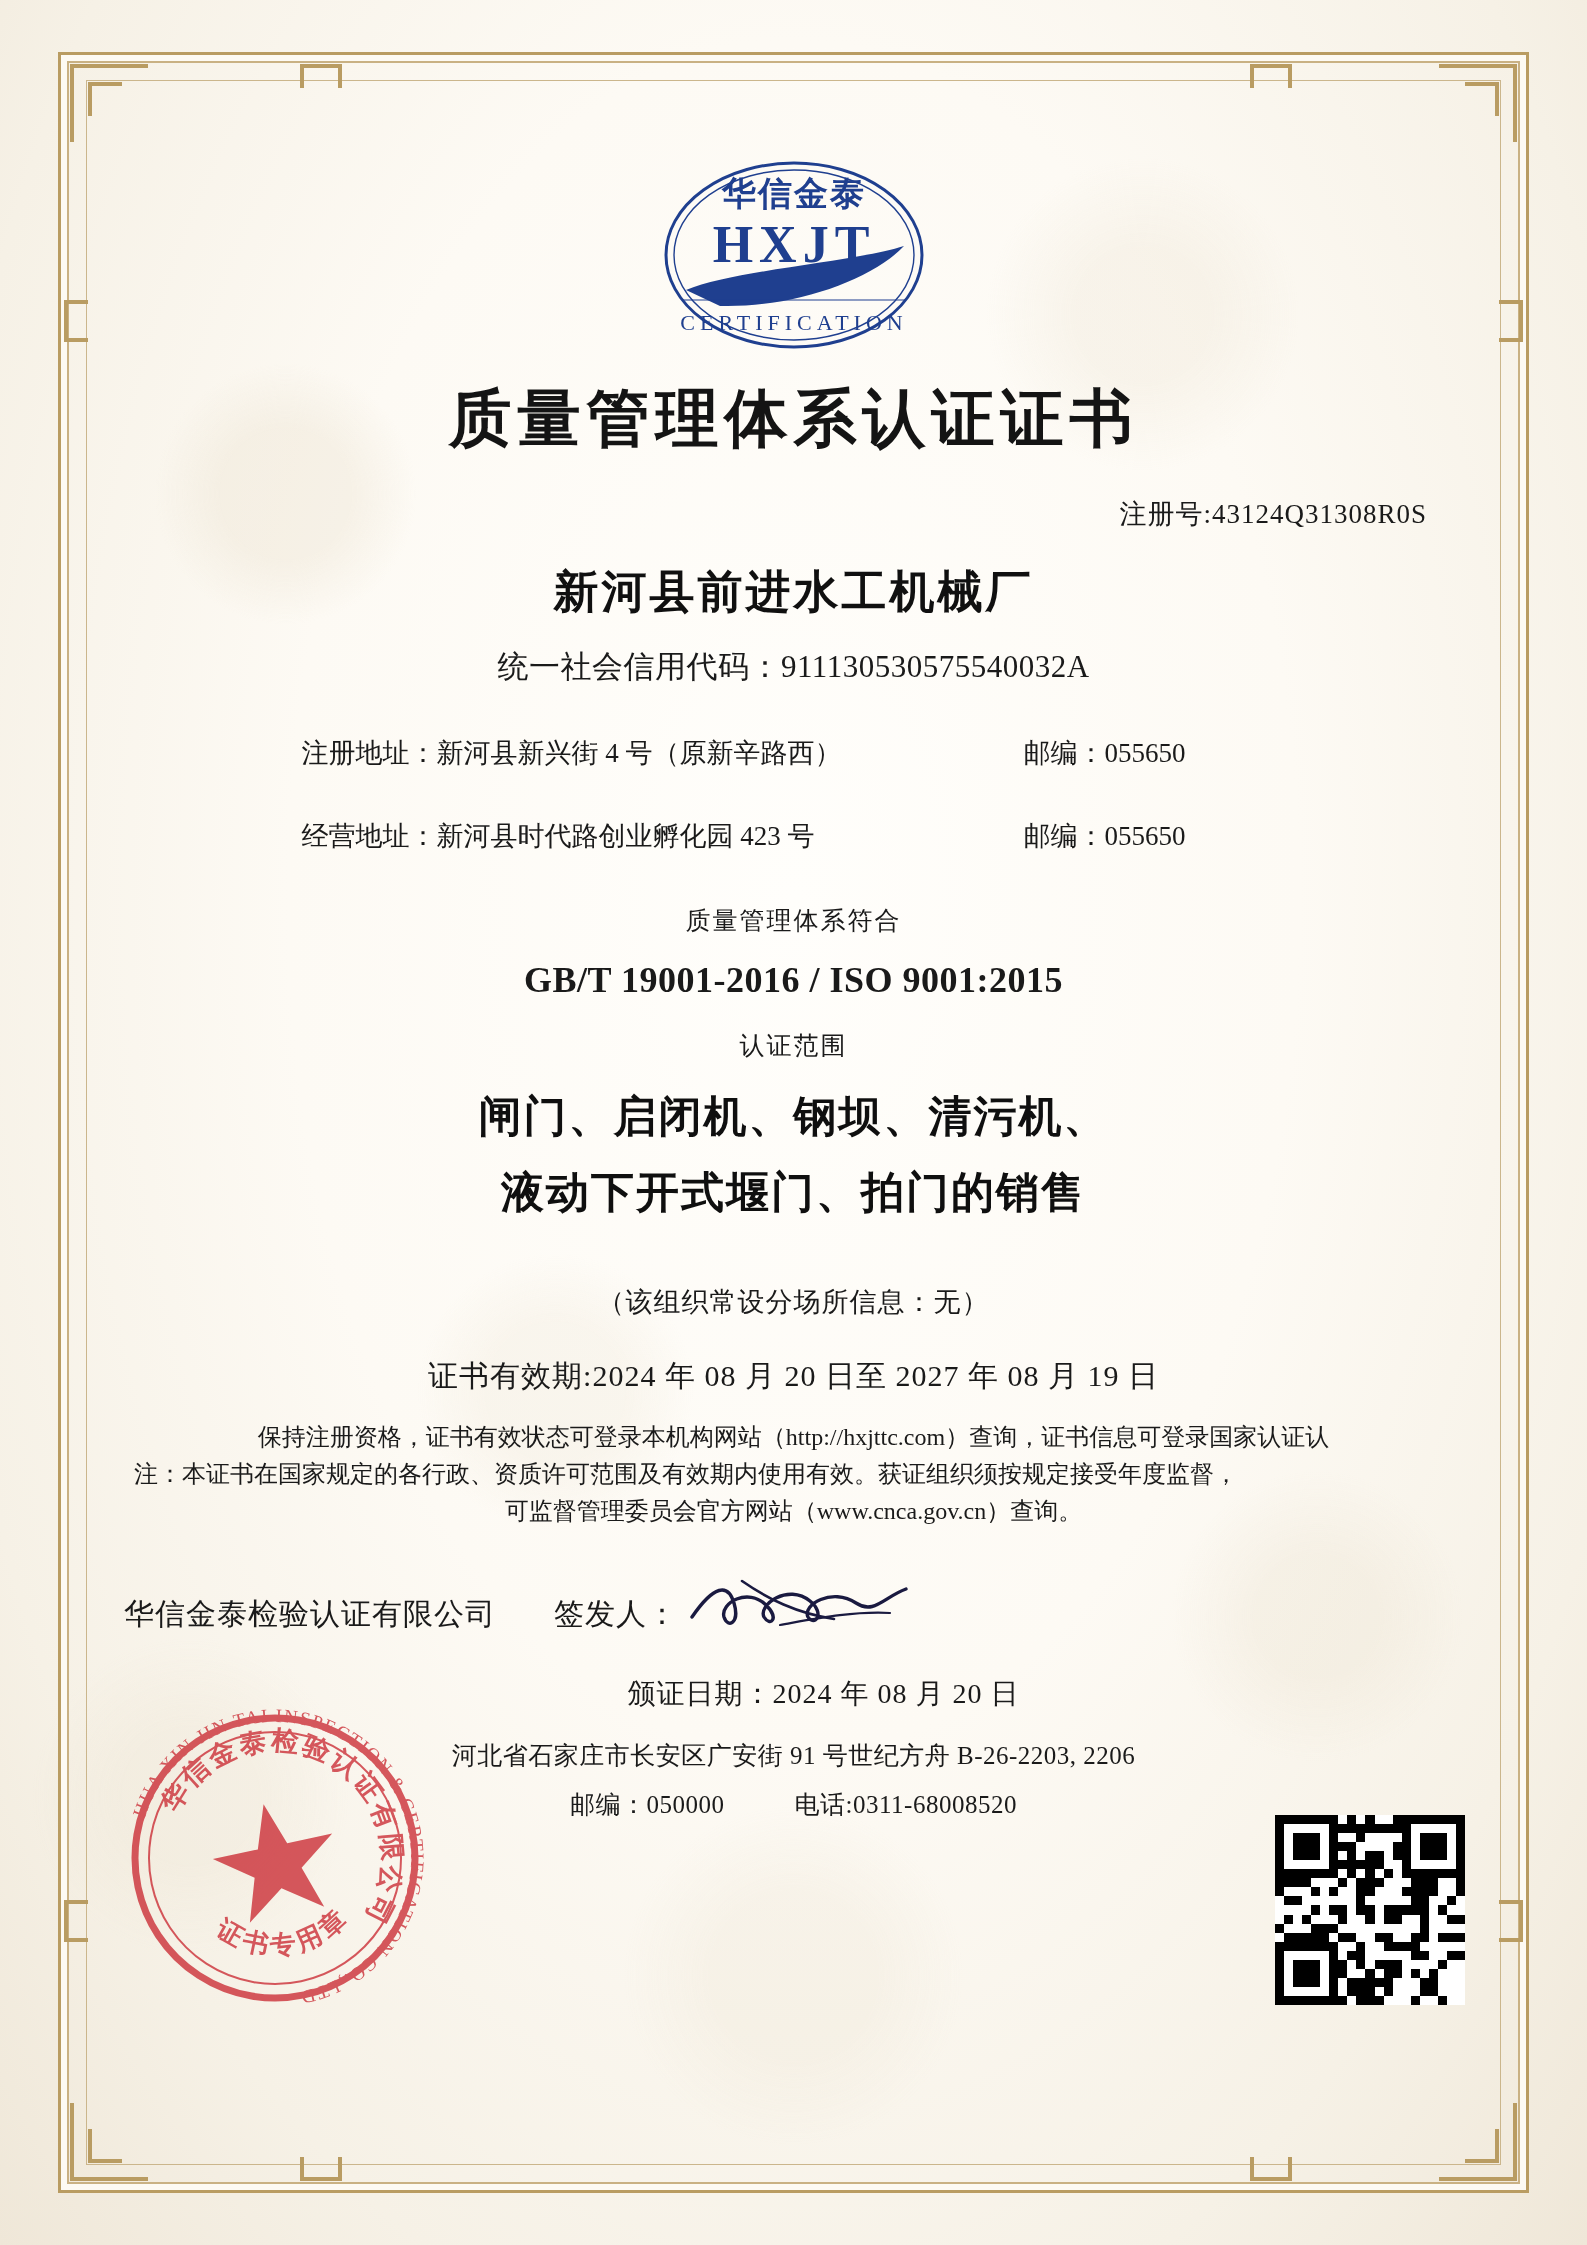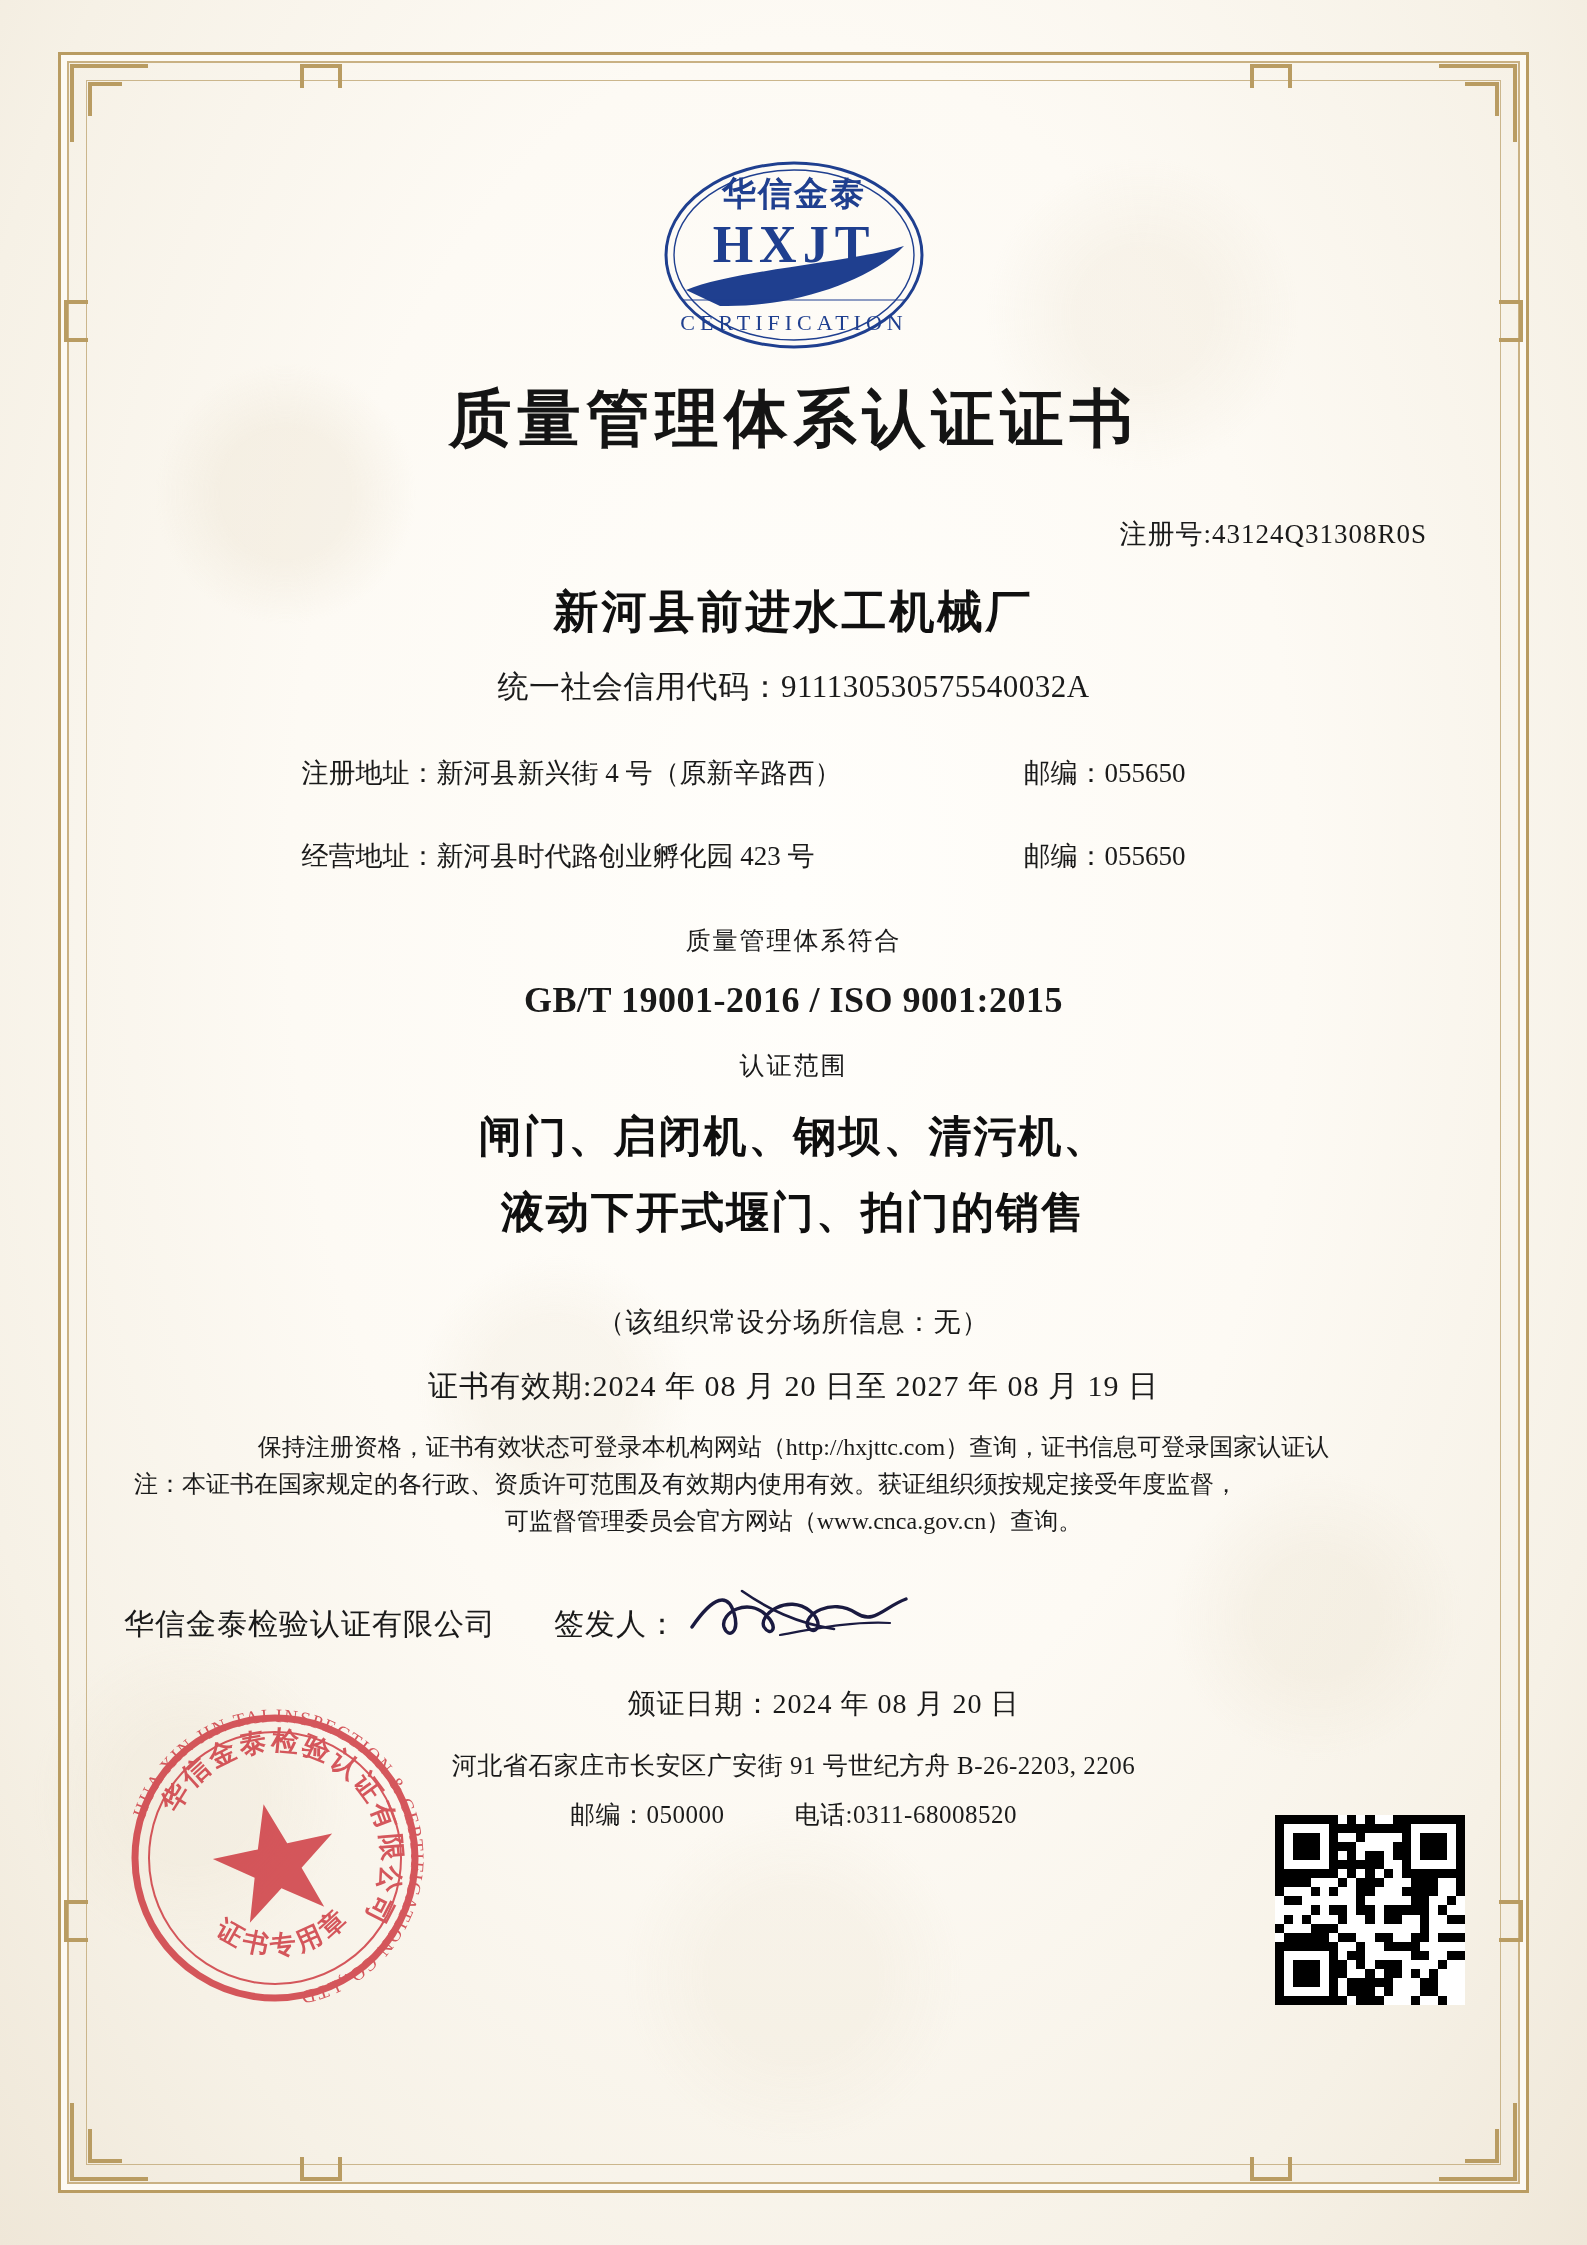--- a/index.html
+++ b/index.html
@@ -102,21 +102,21 @@
   #cert-title {
     margin-top: 6px;
     font-size: 63px;
     letter-spacing: 6px;
     font-weight: 700;
     color: #141414;
     font-family: "DejaVu Serif", "Liberation Serif", serif;
   }
 
   #reg-no-row {
-    margin-top: 54px;
+    margin-top: 34px;
     text-align: right;
     padding-right: 40px;
     font-size: 27px;
     letter-spacing: 1px;
   }
 
   #hereby-certify {
     margin-top: 34px;
     font-size: 28px;
     letter-spacing: 20px;
@@ -183,21 +183,21 @@
     color: #0f0f0f;
   }
   .scope-line.second { margin-top: 18px; }
 
   #branch-note {
     margin-top: 62px;
     font-size: 27px;
     letter-spacing: 1px;
   }
   #validity {
-    margin-top: 26px;
+    margin-top: 36px;
     font-size: 30px;
     letter-spacing: 1px;
   }
 
   #note-block {
     margin-top: 22px;
     font-size: 24px;
     line-height: 1.55;
     text-align: justify;
     padding: 0 14px;

